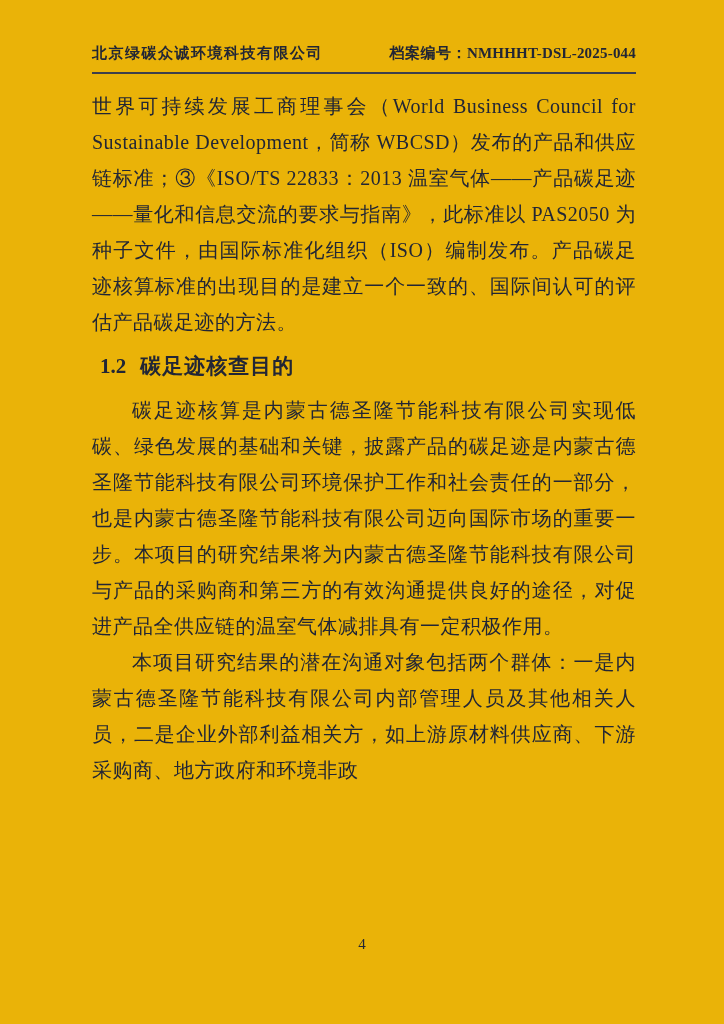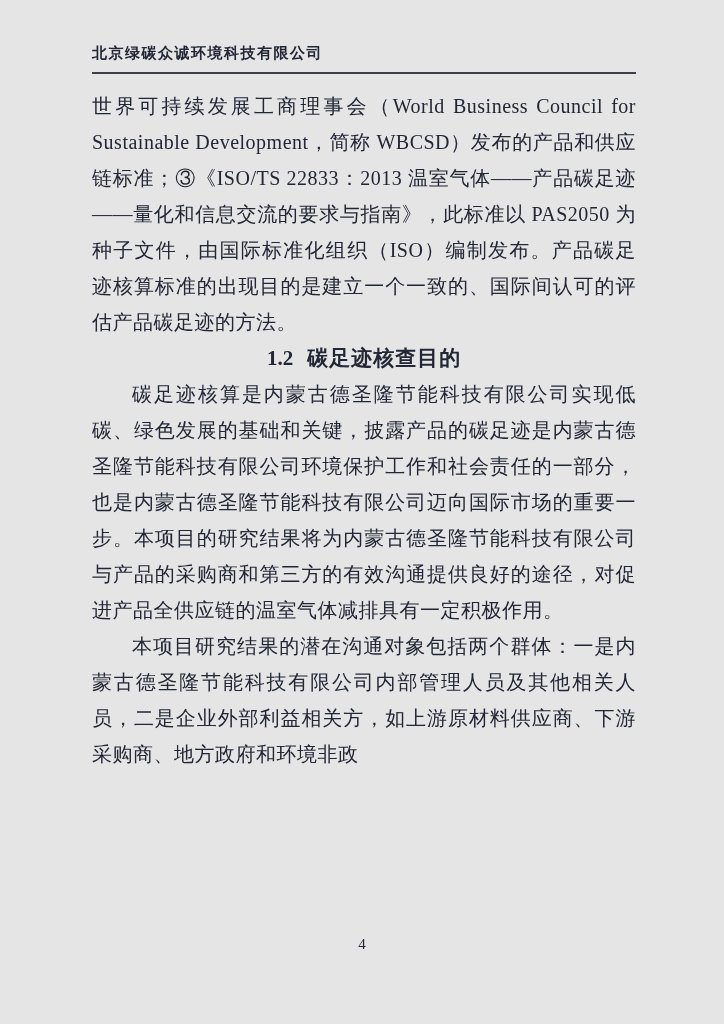--- a/index.html
+++ b/index.html
@@ -4,21 +4,21 @@
 <style>
   html, body {
     margin: 0;
     padding: 0;
     background: #ffffff;
   }
   .page {
     position: relative;
     width: 724px;
     height: 1024px;
-    background: #e5e5e5;
+    background: #eab308;
     overflow: hidden;
     font-family: "Liberation Serif", "DejaVu Serif", serif;
     color: #222635;
   }
   
   .page-header {
     position: absolute;
     top: 44px;
     left: 92px;
     right: 88px;
@@ -49,26 +49,26 @@
     text-align: justify;
     letter-spacing: 0.5px;
   }
   .page-body p {
     margin: 0;
   }
   .page-body p.indent {
     text-indent: 2em;
   }
   .section-heading {
-    margin: 0;
+    margin: 8px;
     font-size: 21px;
     font-weight: bold;
     line-height: 36px;
     letter-spacing: 1px;
-    text-align: center;
+    text-align: left;
   }
   .section-heading .sec-num {
     margin-right: 14px;
     letter-spacing: 0;
   }
   
   .page-footer {
     position: absolute;
     top: 936px;
     left: 0;
@@ -78,20 +78,23 @@
     letter-spacing: 0;
   }
 </style>
 </head>
 <body>
 
 <div class="page">
 
   <div class="page-header">
     <span class="company">北京绿碳众诚环境科技有限公司</span>
+    <span class="archive">
+      <span>档案编号：</span><span class="num">NMHHHT-DSL-2025-044</span>
+    </span>
   </div>
 
   <div class="page-body">
 
     <p>世界可持续发展工商理事会（World Business Council for Sustainable Development，简称 WBCSD）发布的产品和供应链标准；③《ISO/TS 22833：2013 温室气体——产品碳足迹——量化和信息交流的要求与指南》，此标准以 PAS2050 为种子文件，由国际标准化组织（ISO）编制发布。产品碳足迹核算标准的出现目的是建立一个一致的、国际间认可的评估产品碳足迹的方法。</p>
 
     <h2 class="section-heading">
       <span class="sec-num">1.2</span><span>碳足迹核查目的</span>
     </h2>
 

